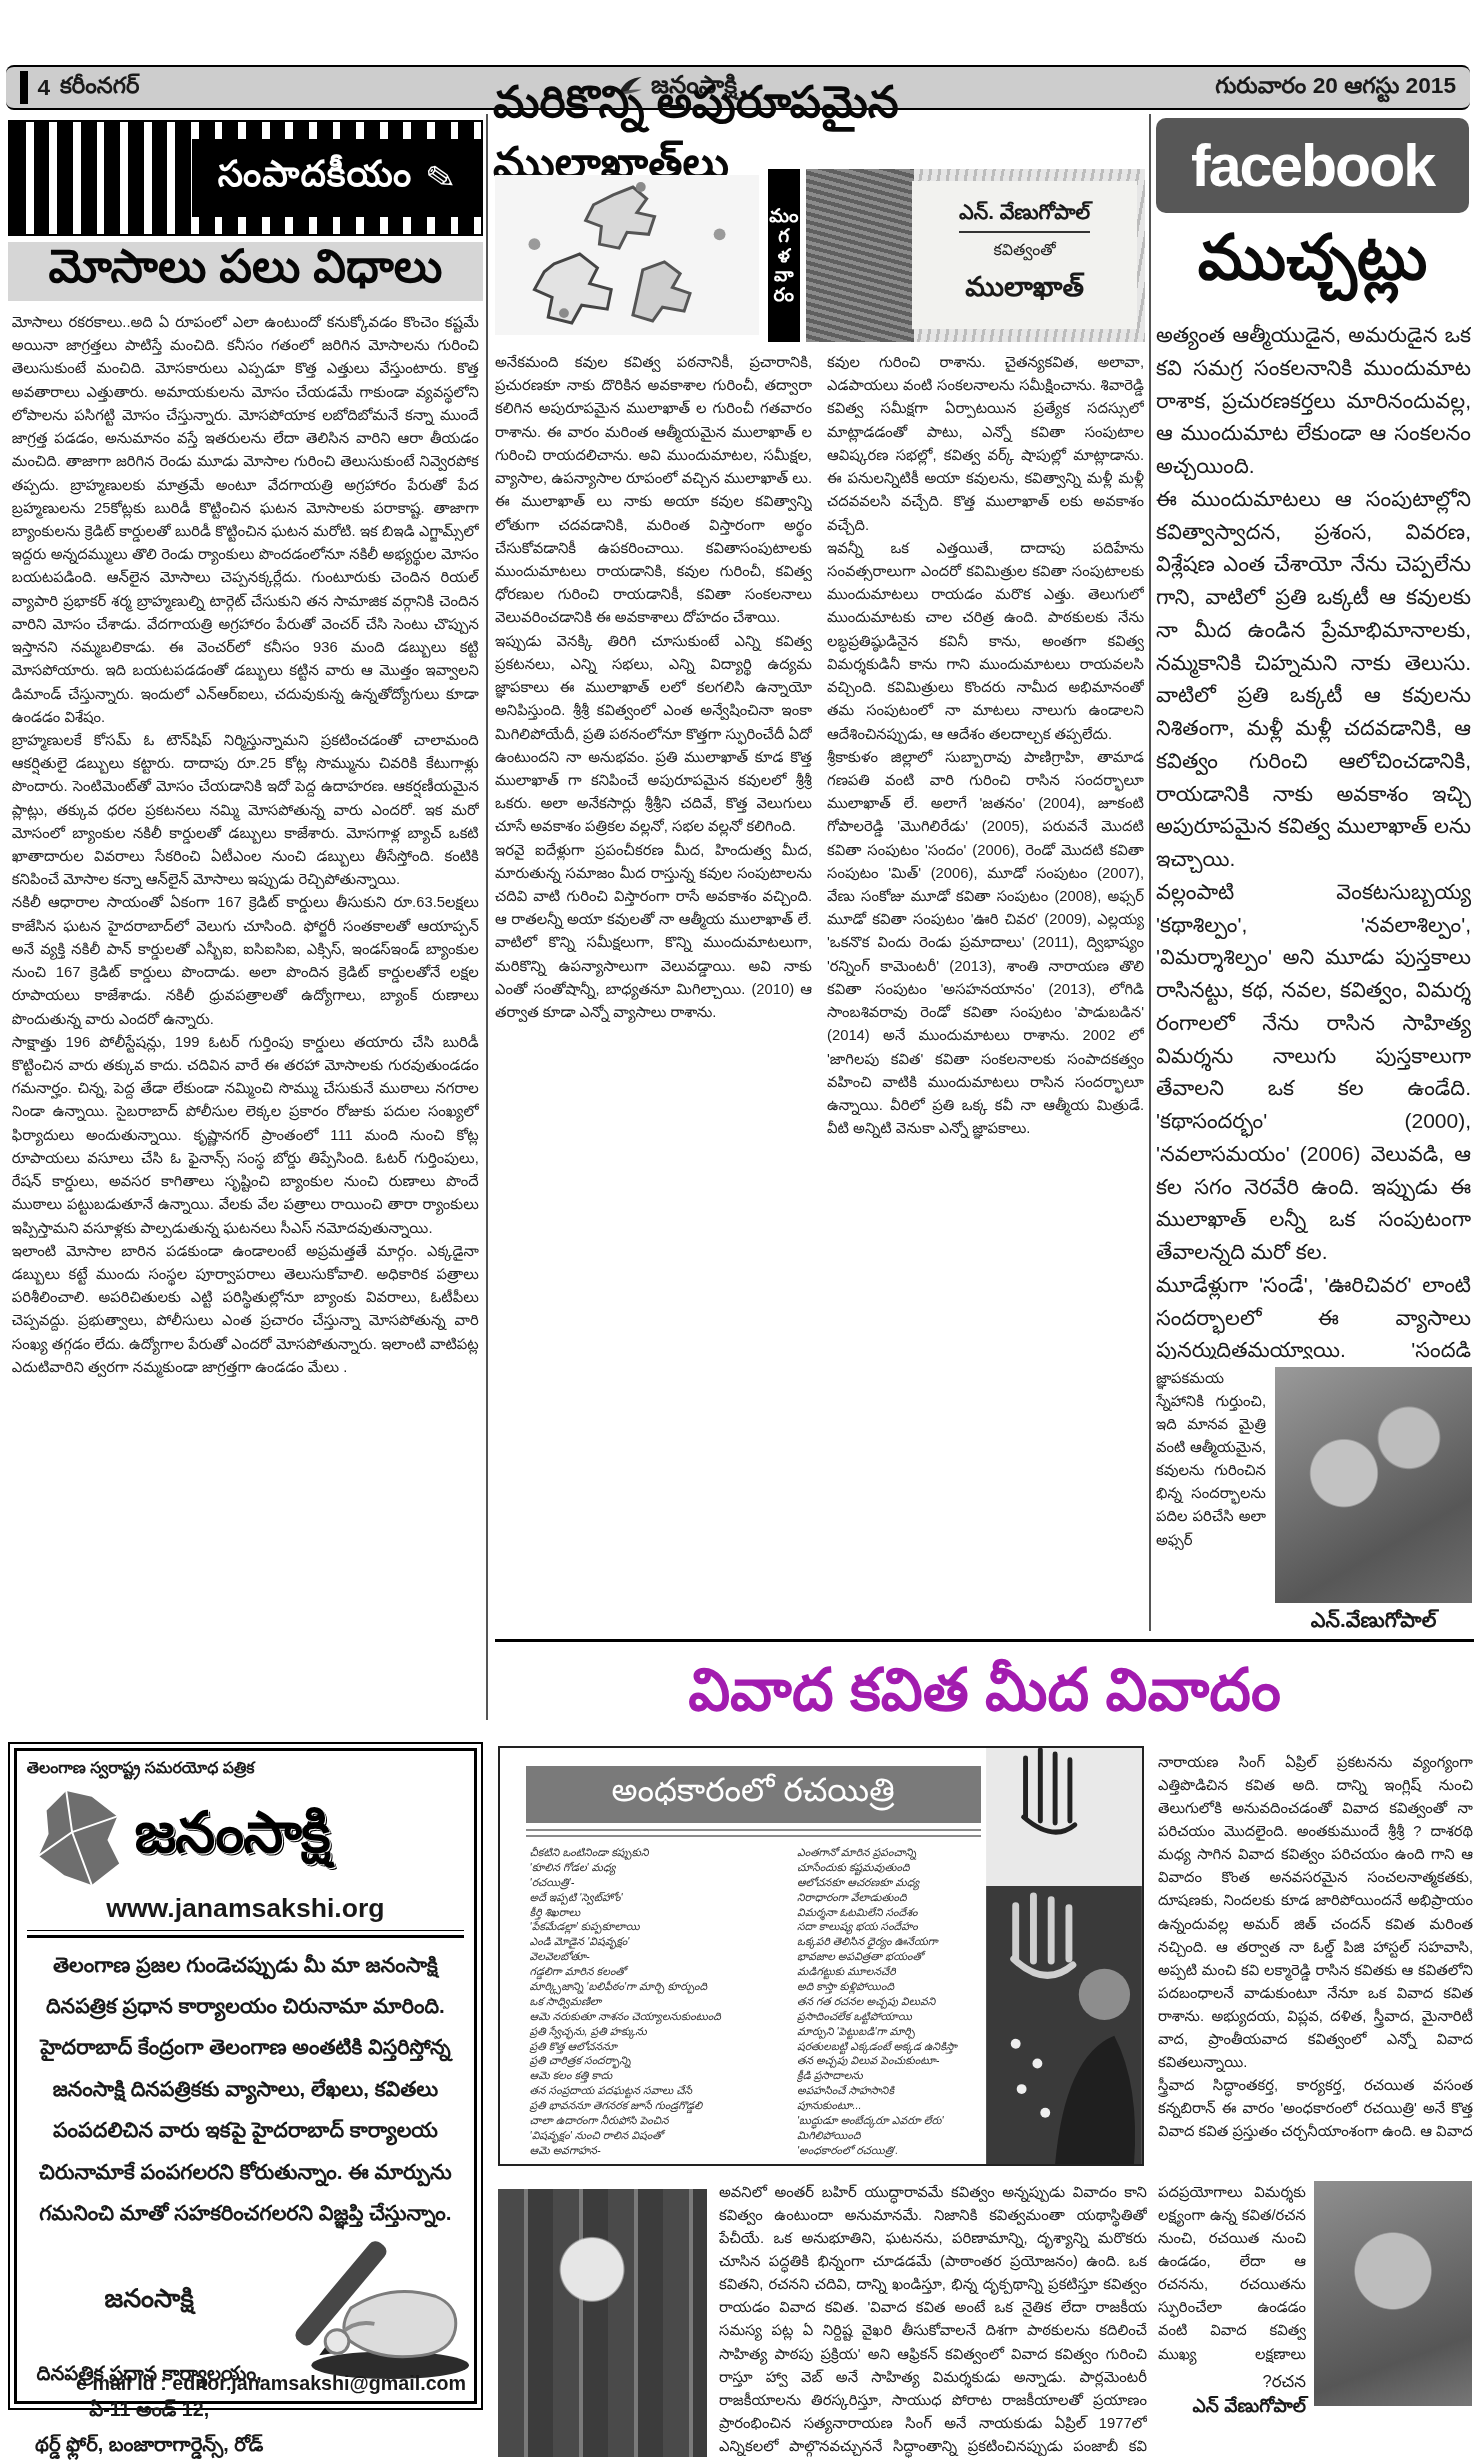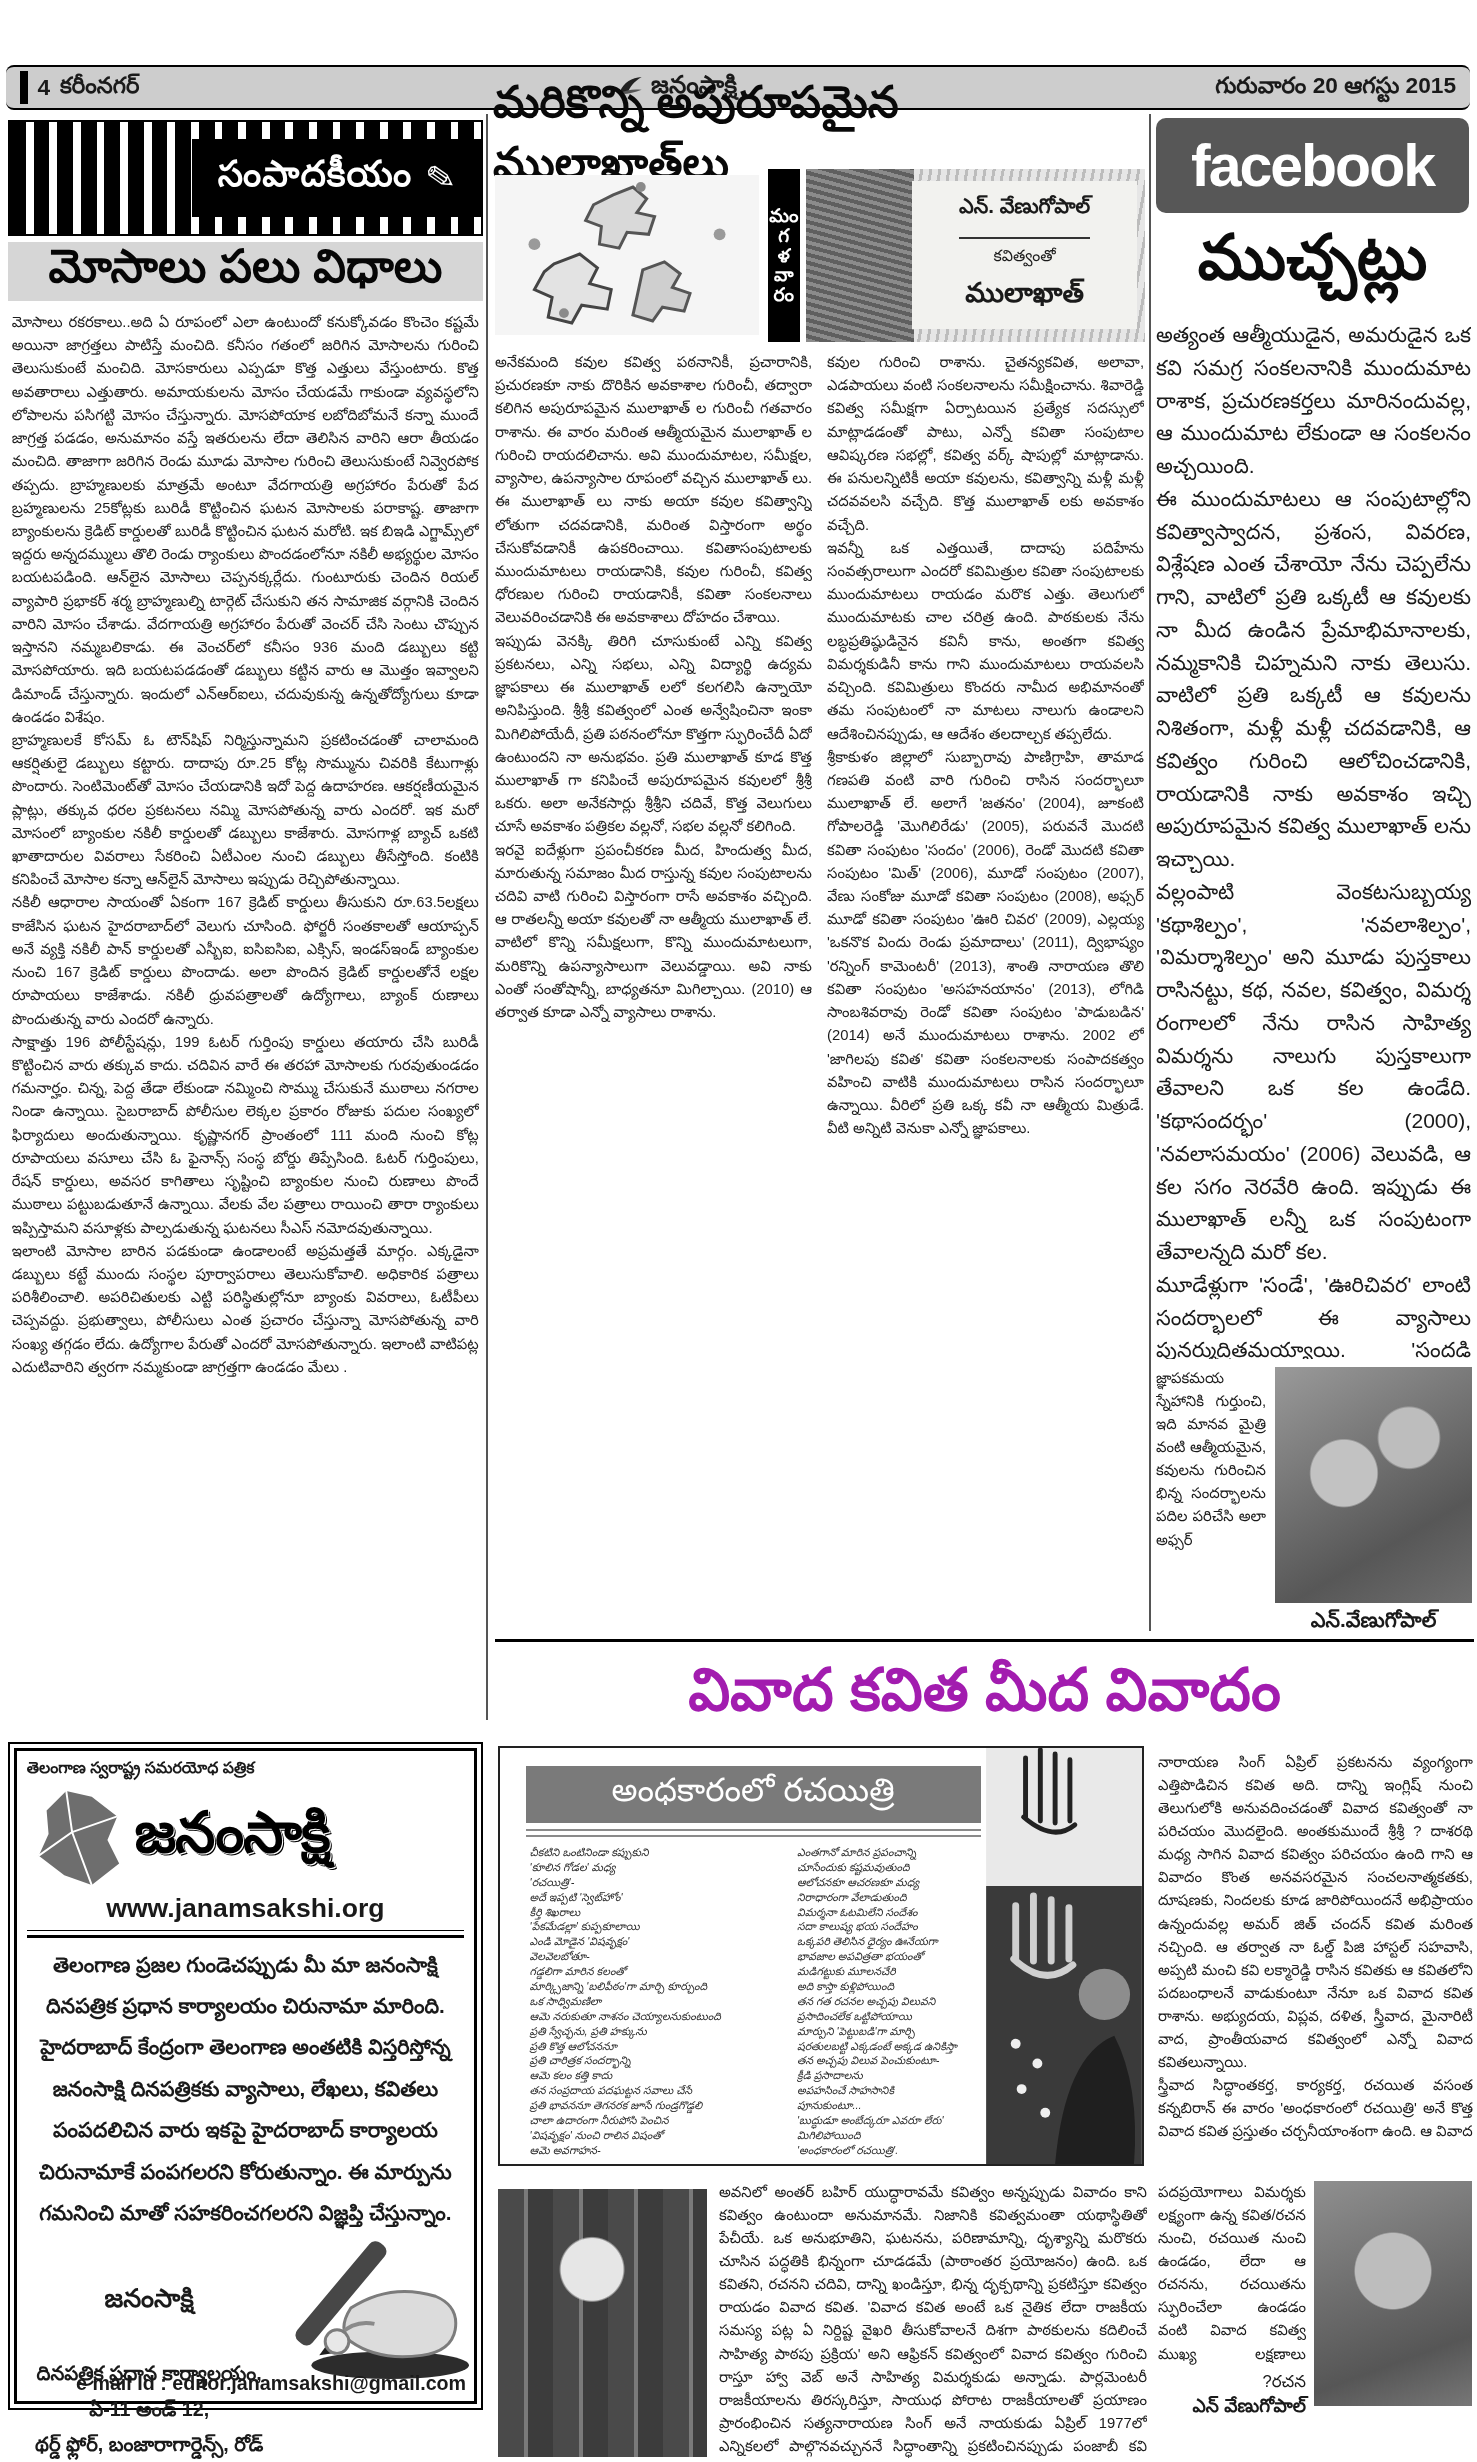--- a/index.html
+++ b/index.html
@@ -55,21 +55,21 @@
   .c-art{left:495px;top:175px;width:264px;height:160px;background:#f5f5f5;}
   .c-strip{left:768px;top:169px;width:31.5px;height:173px;background:#000;color:#fff;
      display:flex;align-items:center;justify-content:center;text-align:center;
      font-size:18.7px;font-weight:bold;line-height:1.05;white-space:pre-line;}
   .c-banner{left:806px;top:169px;width:339px;height:173px;background:
      repeating-linear-gradient(100deg,#e6e6e6 0 5.9px,#bcbcbc 5.9px 8.9px);overflow:hidden;}
   .c-banner-dark{position:absolute;left:0;top:0;width:108px;height:173px;background:
      repeating-linear-gradient(15deg,#8b8b8b 0 3.9px,#5f5f5f 3.9px 7.9px);}
   .c-banner-box{position:absolute;right:7.9px;top:11.8px;width:225px;height:148px;background:#f2f2ef;
      display:flex;flex-direction:column;align-items:center;justify-content:center;gap:7.9px;}
-  .c-banner-author{font-size:20.7px;font-weight:bold;border-bottom:2px solid #333;padding-bottom:14px;}
+  .c-banner-author{font-size:20.7px;font-weight:bold;border-bottom:2px solid #333;padding-bottom:2px;}
   .c-banner-kicker{font-size:15.8px;}
   .c-banner-series{font-size:27.6px;font-weight:900;}
   .c-col{width:317px;height:1277px;font-size:14.8px;line-height:1.57;color:#1d1d1d;}
 
   
   .fb-box{left:1156px;top:118px;width:313px;height:95px;background:#575757;border-radius:9.9px;
      display:flex;align-items:center;justify-content:center;}
   .fb-word{color:#fff;font-size:59px;font-weight:bold;letter-spacing:-2px;}
   .fb-headline{left:1156px;top:219px;width:313px;height:91px;display:flex;align-items:center;
      justify-content:center;font-size:63px;font-weight:900;color:#0b0b0b;}

